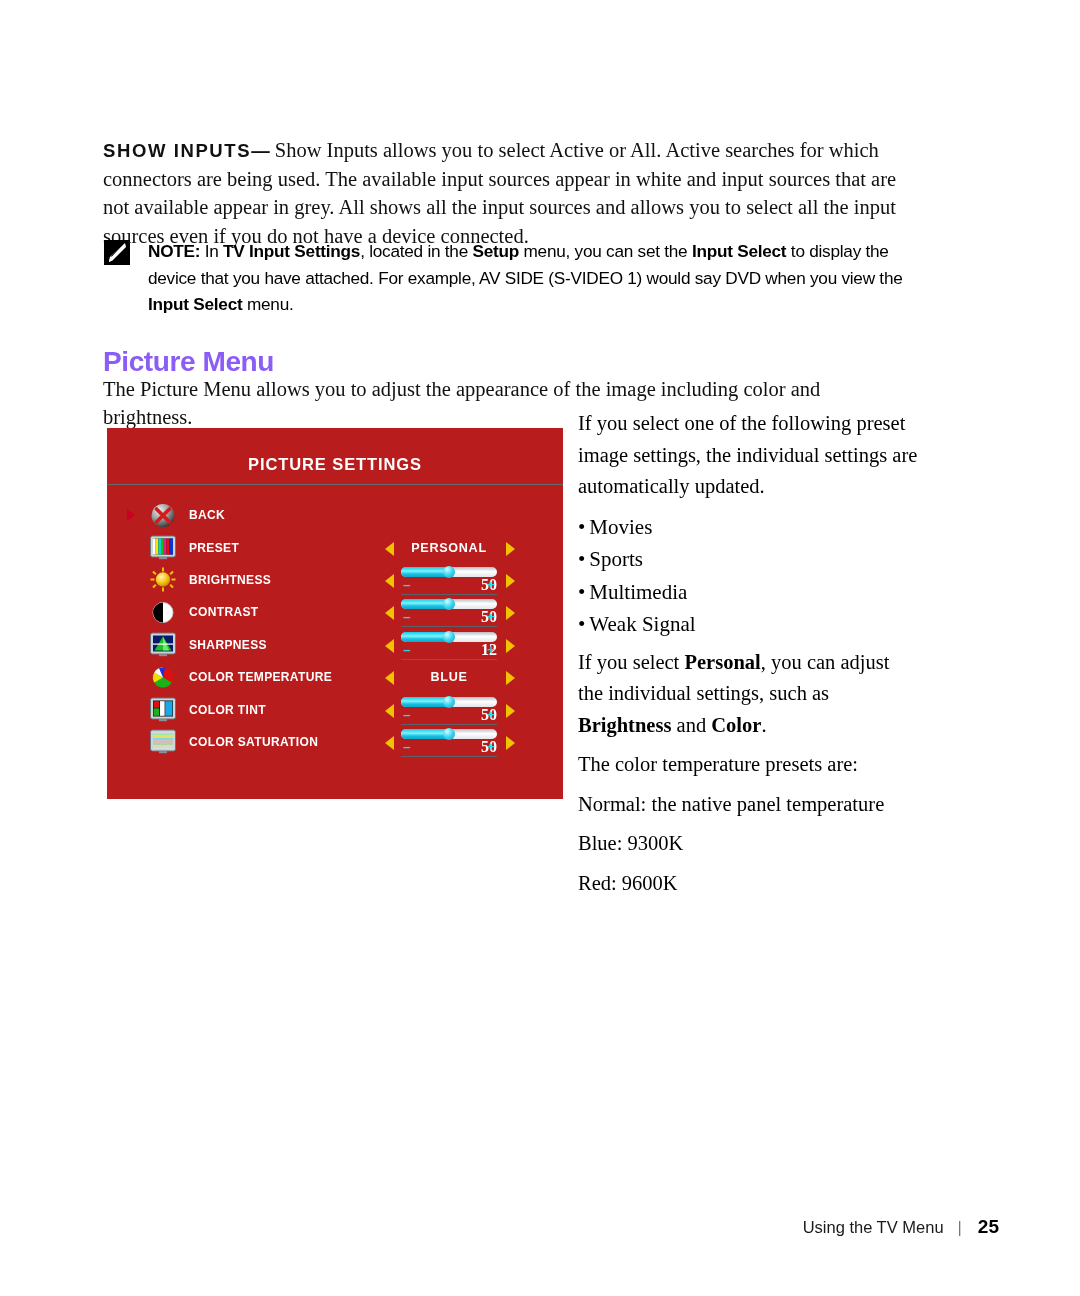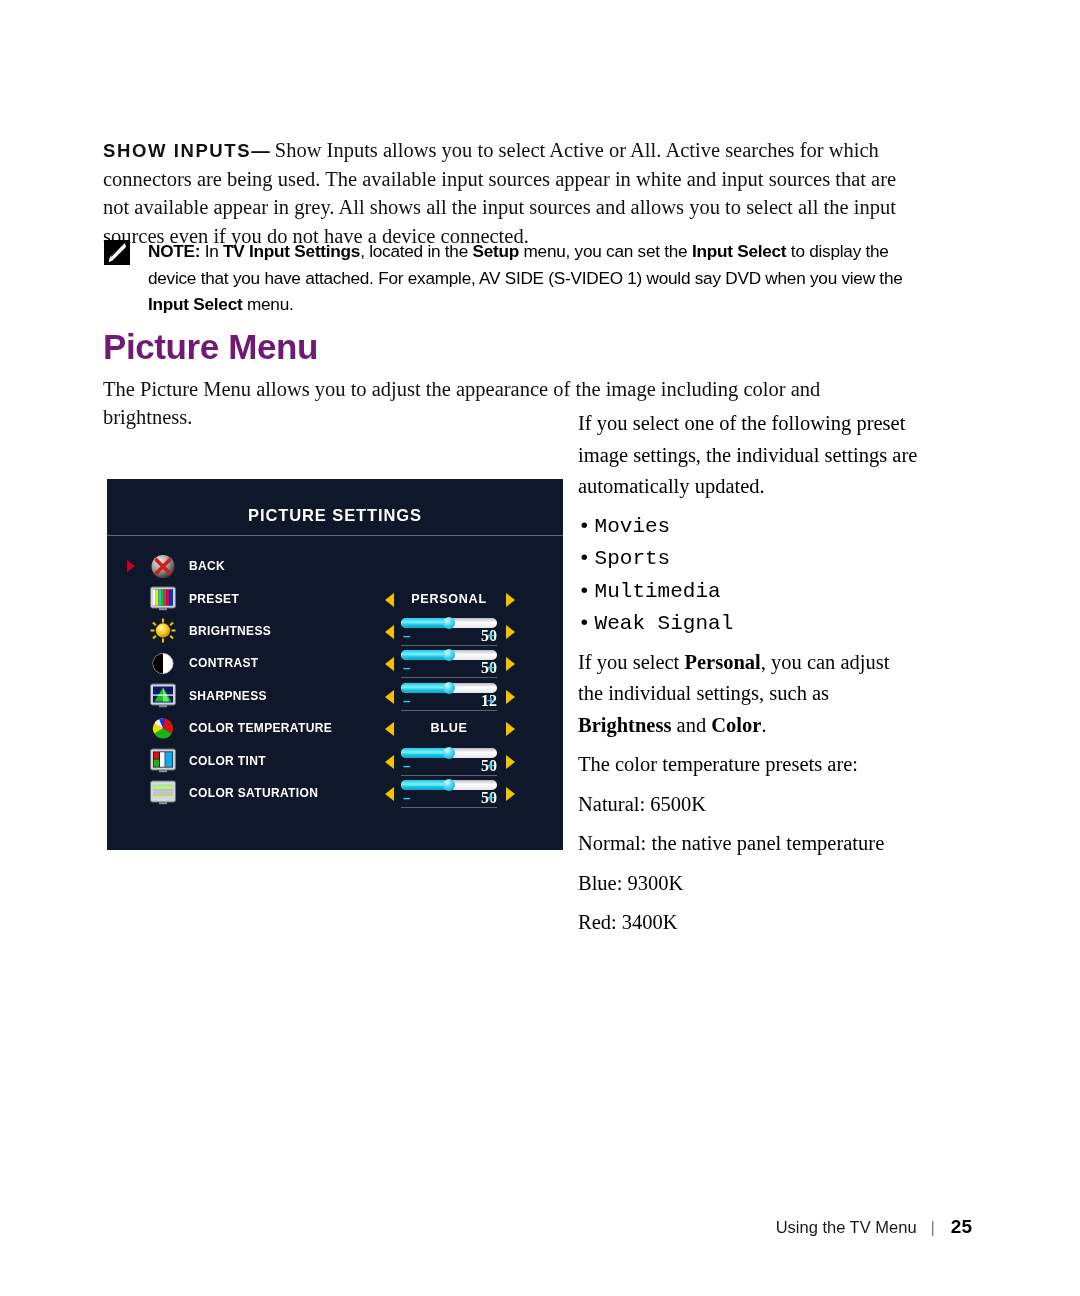--- a/index.html
+++ b/index.html
@@ -83,26 +83,26 @@
     margin-left: 18px;
     width: 756px;
     letter-spacing: -0.25px;
   }
   .note-text b { font-weight: bold; }
 
   
   #picture-menu-heading {
     position: absolute;
     left: 103px;
-    top: 327px;
-    font-family: "Liberation Sans", sans-serif;
-    font-weight: bold;
-    font-size: 35px;
+    top: 346px;
+    font-family: "Liberation Sans", sans-serif;
+    font-weight: bold;
+    font-size: 28px;
     letter-spacing: -0.4px;
-    color: #701a75;
+    color: #8b5cf6;
   }
 
   
   #picture-menu-intro {
     position: absolute;
     left: 103px;
     top: 375px;
     width: 810px;
   }
 
@@ -118,44 +118,44 @@
     font-family: "Liberation Serif", serif;
     font-size: 20.5px;
     line-height: 31.5px;
   }
   #right-column .bullets {
     margin: 4px 0 6px 0;
     padding: 0;
     list-style: none;
   }
   #right-column .bullets li {
-    font-family: Liberation Mono, monospace;
+    font-family: Liberation Serif, serif;
     font-size: 21px;
     line-height: 32.5px;
     padding-left: 0;
   }
   #right-column .bullets li::before {
     content: "\2022";
     margin-right: 4px;
   }
   .spaced-line {
     margin: 0 0 5px 0;
     font-family: "Liberation Serif", serif;
     font-size: 20.5px;
     line-height: 32px;
   }
 
   
   #osd-panel {
     position: absolute;
     left: 107px;
-    top: 479px;
+    top: 428px;
     width: 456px;
     height: 371px;
-    background: #0f172a;
+    background: #b91c1c;
   }
   #osd-title-bar {
     height: 56px;
     position: relative;
     border-bottom: 1px solid #6a6a6a;
   }
   #osd-title {
     position: absolute;
     left: 0; right: 0;
     top: 27px;
@@ -306,21 +306,21 @@
     line-height: 15px;
   }
 
   
   #footer {
     position: absolute;
     left: 0;
     top: 1216px;
     width: 1080px;
     text-align: right;
-    padding-right: 108px;
+    padding-right: 81px;
     box-sizing: border-box;
   }
   #footer .f-text {
     font-family: "Liberation Sans", sans-serif;
     font-size: 16.5px;
     color: #1a1a1a;
   }
   #footer .f-sep {
     font-family: "Liberation Sans", sans-serif;
     font-size: 16.5px;
@@ -594,23 +594,22 @@
   <div id="right-column">
     <p>If you select one of the following preset image settings, the individual settings are automatically updated.</p>
     <ul class="bullets">
       <li>Movies</li>
       <li>Sports</li>
       <li>Multimedia</li>
       <li>Weak Signal</li>
     </ul>
     <p><span>If you select </span><b>Personal</b><span>, you can adjust the individual settings, such as </span><b>Brightness</b><span> and </span><b>Color</b><span>.</span></p>
     <p class="spaced-line">The color temperature presets are:</p>
-    <p class="spaced-line">Natural: 6500K</p>
     <p class="spaced-line">Normal: the native panel temperature</p>
     <p class="spaced-line">Blue: 9300K</p>
-    <p class="spaced-line">Red: 3400K</p>
+    <p class="spaced-line">Red: 9600K</p>
   </div>
 
   <div id="footer">
     <span class="f-text">Using the TV Menu</span><span class="f-sep">|</span><span class="f-page">25</span>
   </div>
 
 </div>
 
 </body></html>

